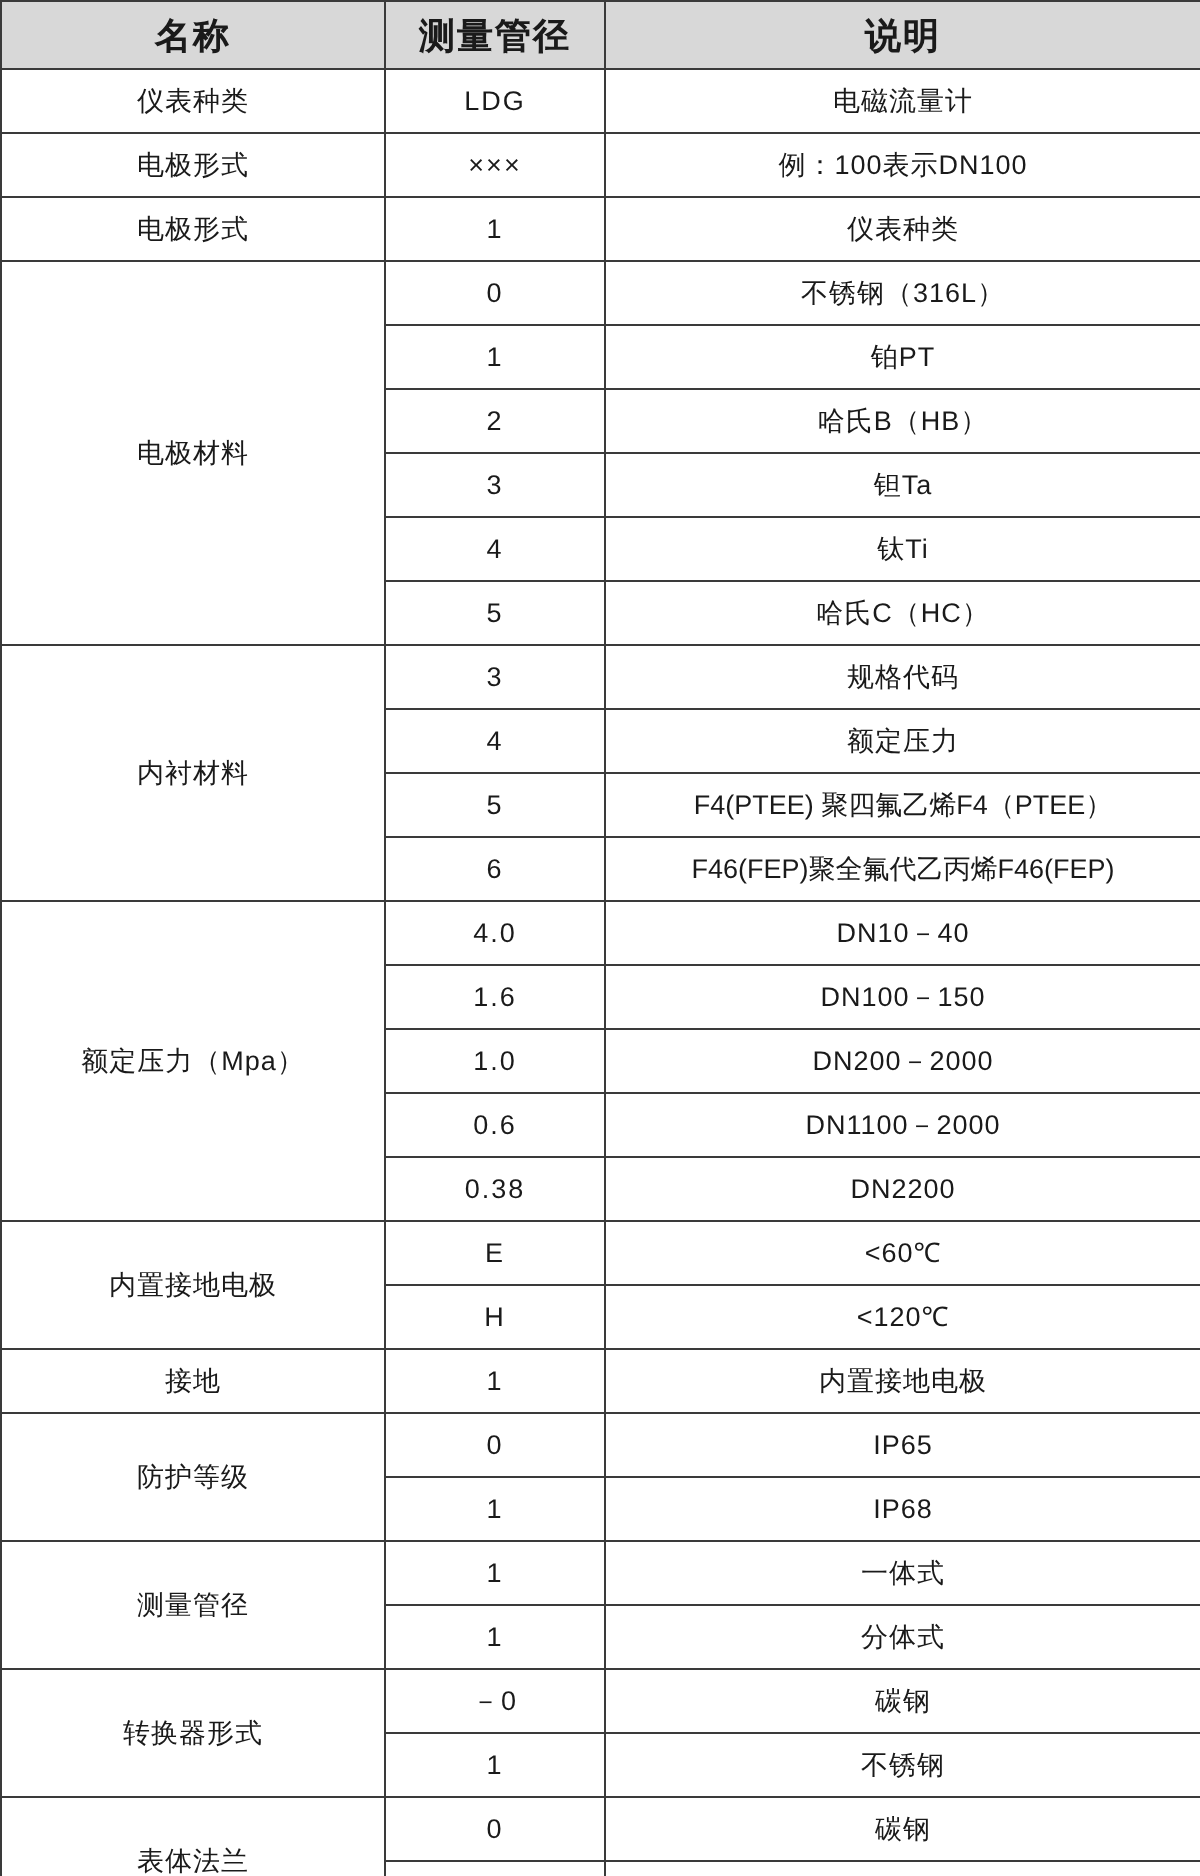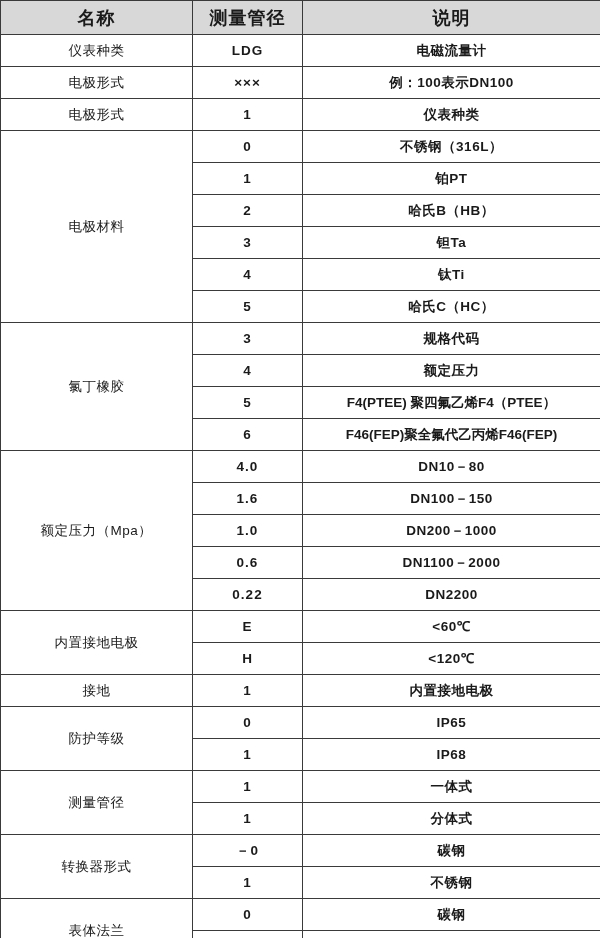--- a/index.html
+++ b/index.html
@@ -40,26 +40,26 @@
     font-size: 13.5px;
     height: 31px;
     line-height: 1.3;
   }
   td.name-cell {
     font-weight: normal;
     font-size: 14px;
     letter-spacing: 0.5px;
   }
   td.code-cell {
-    font-weight: bold;
+    font-weight: normal;
     font-size: 13.5px;
     letter-spacing: 1px;
   }
   td.desc-cell {
-    font-weight: bold;
+    font-weight: normal;
     font-size: 13.5px;
     letter-spacing: 0.5px;
   }
   td.desc-cell.small {
     font-size: 12.5px;
     letter-spacing: 0;
   }
 </style>
 </head>
 <body>
@@ -112,55 +112,55 @@
       </tr>
       <tr>
         <td class="code-cell">4</td>
         <td class="desc-cell">钛Ti</td>
       </tr>
       <tr>
         <td class="code-cell">5</td>
         <td class="desc-cell">哈氏C（HC）</td>
       </tr>
       <tr>
-        <td class="name-cell" rowspan="4">氯丁橡胶</td>
+        <td class="name-cell" rowspan="4">内衬材料</td>
         <td class="code-cell">3</td>
         <td class="desc-cell">规格代码</td>
       </tr>
       <tr>
         <td class="code-cell">4</td>
         <td class="desc-cell">额定压力</td>
       </tr>
       <tr>
         <td class="code-cell">5</td>
         <td class="desc-cell small">F4(PTEE) 聚四氟乙烯F4（PTEE）</td>
       </tr>
       <tr>
         <td class="code-cell">6</td>
         <td class="desc-cell small">F46(FEP)聚全氟代乙丙烯F46(FEP)</td>
       </tr>
       <tr>
         <td class="name-cell" rowspan="5">额定压力（Mpa）</td>
         <td class="code-cell">4.0</td>
-        <td class="desc-cell">DN10－80</td>
+        <td class="desc-cell">DN10－40</td>
       </tr>
       <tr>
         <td class="code-cell">1.6</td>
         <td class="desc-cell">DN100－150</td>
       </tr>
       <tr>
         <td class="code-cell">1.0</td>
-        <td class="desc-cell">DN200－1000</td>
+        <td class="desc-cell">DN200－2000</td>
       </tr>
       <tr>
         <td class="code-cell">0.6</td>
         <td class="desc-cell">DN1100－2000</td>
       </tr>
       <tr>
-        <td class="code-cell">0.22</td>
+        <td class="code-cell">0.38</td>
         <td class="desc-cell">DN2200</td>
       </tr>
       <tr>
         <td class="name-cell" rowspan="2">内置接地电极</td>
         <td class="code-cell">E</td>
         <td class="desc-cell">&lt;60℃</td>
       </tr>
       <tr>
         <td class="code-cell">H</td>
         <td class="desc-cell">&lt;120℃</td>

